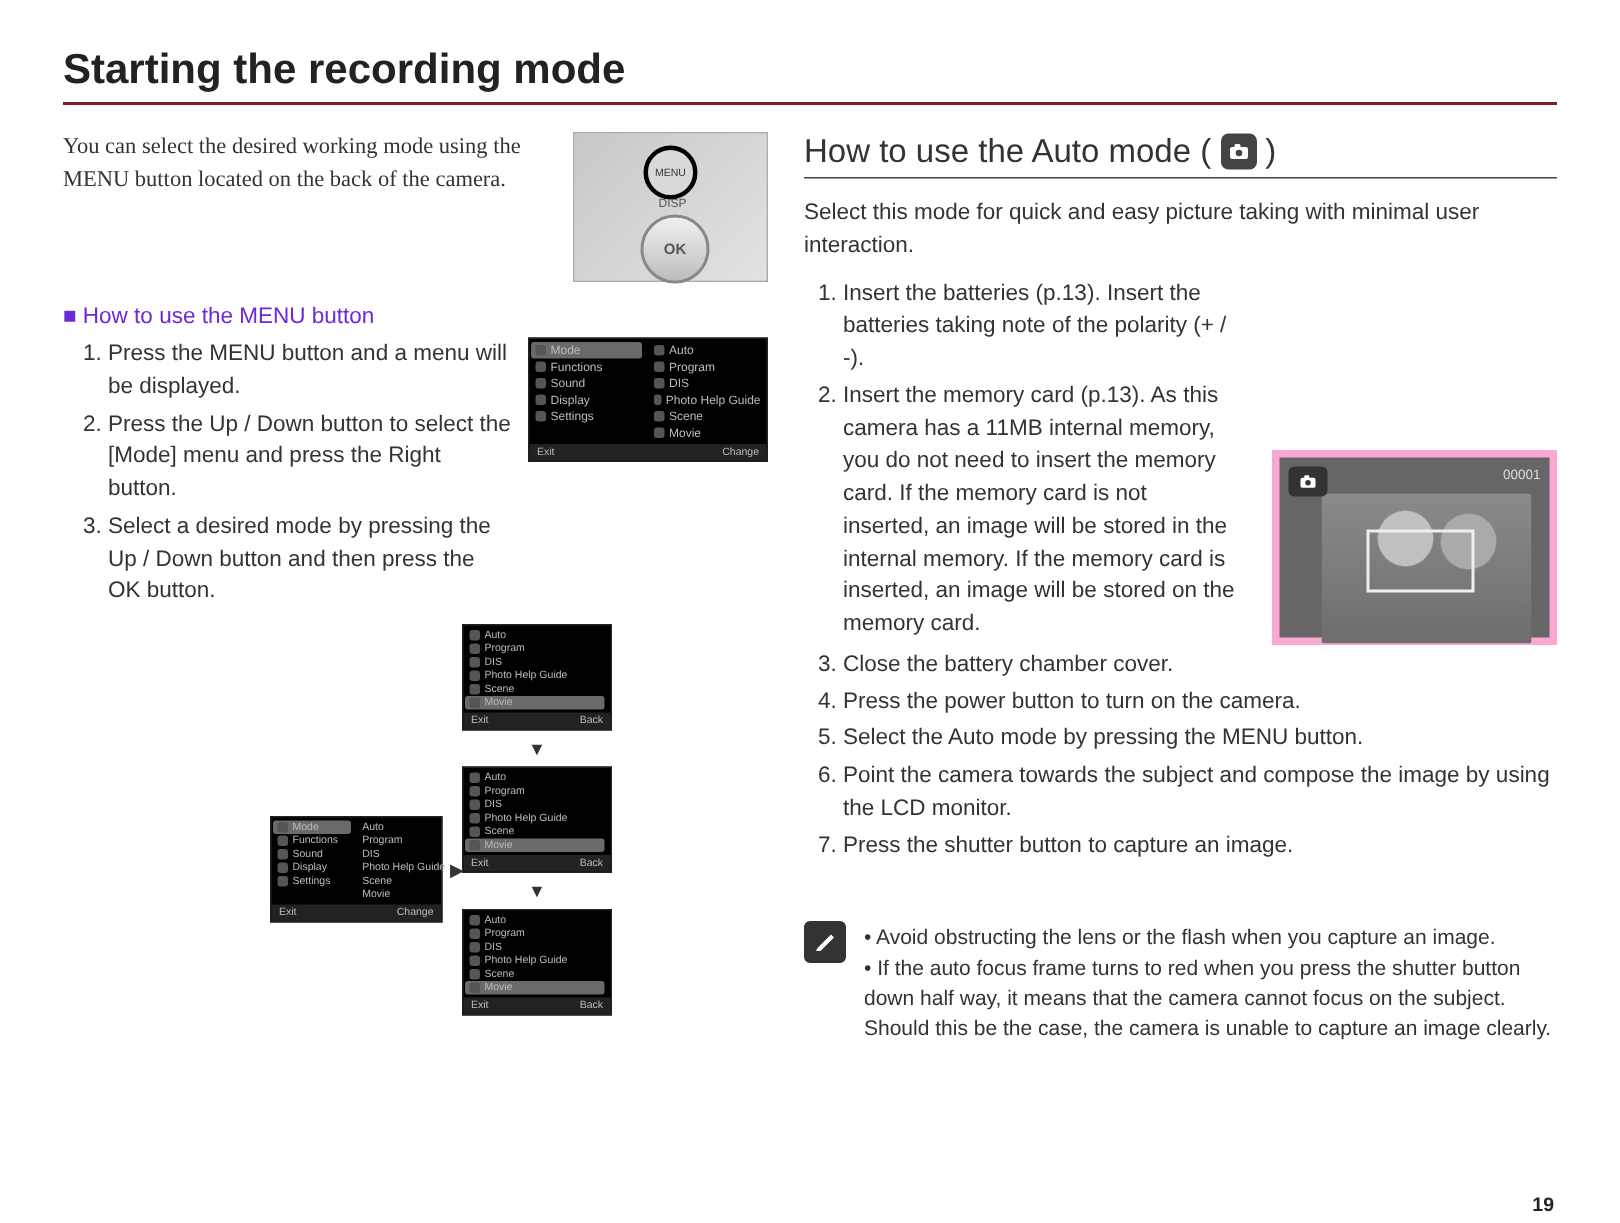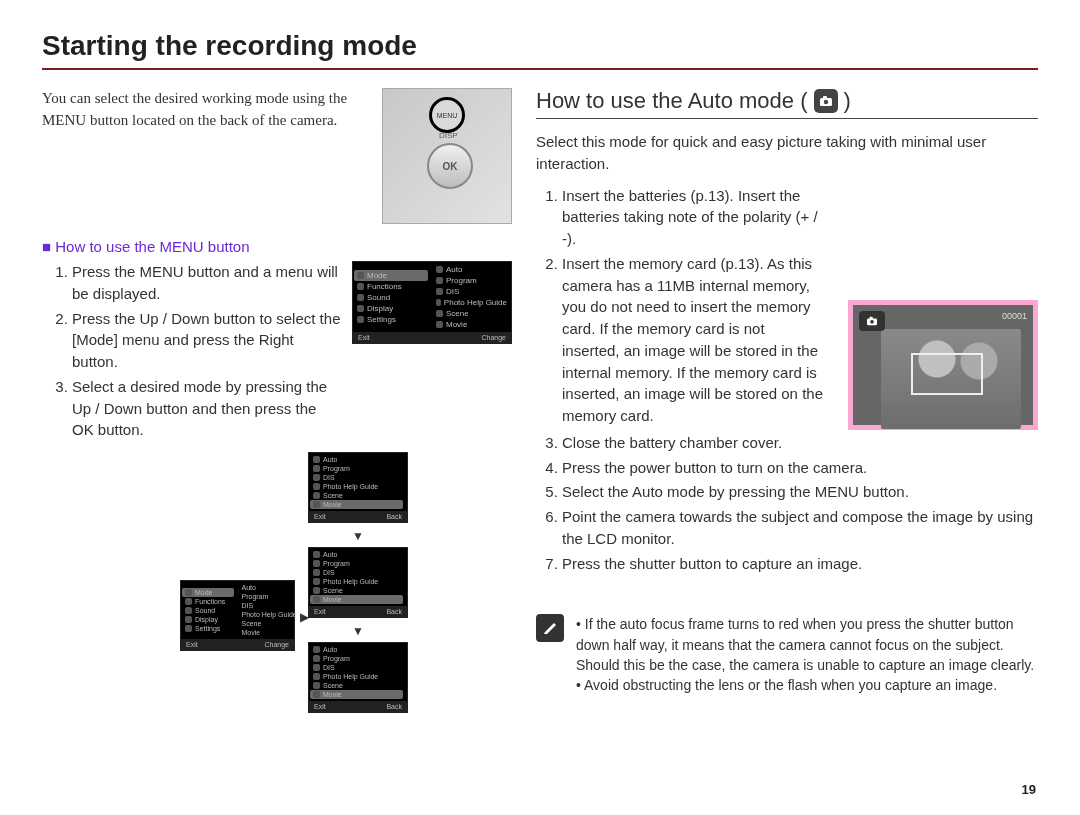--- a/index.html
+++ b/index.html
@@ -52,21 +52,21 @@
     color: #333;
   }
   .intro-row {
     display: flex;
     gap: 12px;
     align-items: flex-start;
     margin-bottom: 14px;
   }
   .intro-row .body-text { flex: 1; font-family: Liberation Serif, serif; }
   .camera-back-thumb {
-    width: 130px; height: 136px;
+    width: 130px; height: 100px;
     background: linear-gradient(135deg,#c8c8c8,#e2e2e2);
     border: 1px solid #aaa;
     position: relative;
     flex-shrink: 0;
   }
   .camera-back-thumb .menu-ring {
     position:absolute; top:8px; left:46px;
     width:36px; height:36px; border:3px solid #000; border-radius:50%;
     background:#d9d9d9;
     display:flex; align-items:center; justify-content:center;
@@ -97,21 +97,21 @@
   .ol > li { margin-bottom: 3px; }
   .menu-row {
     display:flex; gap:10px; align-items:flex-start; margin-bottom:8px;
   }
   .menu-row .ol { flex:1; }
   .menu-thumb {
     background:#000; color:#bbb; font-size:8px;
     width:160px; border:1px solid #222; position:relative;
     flex-shrink:0;
   }
-  .menu-thumb .mrow { display:flex;align-items:center; }
+  .menu-thumb .mrow { display:flex; }
   .menu-thumb .mcol { width:50%; padding:2px 4px; }
   .menu-thumb .mitem { display:flex; align-items:center; gap:3px; padding:1px 0; white-space:nowrap;}
   .menu-thumb .mitem.sel { background:#6a6a6a; border-radius:2px; padding:1px 3px; margin-left:-3px;}
   .menu-thumb .dot { width:7px;height:7px;border-radius:2px;background:#555;display:inline-block;}
   .menu-thumb .bar { display:flex; justify-content:space-between; padding:2px 5px; background:#222; font-size:7px;}
   .menu-small { width:100px; font-size:7px; }
   .flowwrap { position:relative; margin-top:6px; height:320px; }
   .flow-col-right { position:absolute; left:266px; top:0; display:flex; flex-direction:column; align-items:center; gap:3px;}
   .flow-bottom-left { position:absolute; left:138px; top:128px; display:flex; align-items:center; gap:5px;}
   .arrow-d::after { content:"▼"; color:#333; font-size:12px;}
@@ -149,21 +149,21 @@
   }
   .note-icon {
     width:28px; height:28px; border:2px solid #333; border-radius:4px;
     display:flex; align-items:center; justify-content:center;
     font-size:15px; flex-shrink:0;
     background:#333; color:#fff;
   }
   .note-list { list-style:none; }
   .note-list li::before { content:"• "; }
   .page-num {
-    position:absolute; right:44px; bottom:18px;
+    position:absolute; right:44px; bottom:5px;
     font-size:13px; font-weight:bold; color:#222;
   }
 </style>
 </head>
 <body>
 
 <div class="page-title">Starting the recording mode</div>
 
 <div class="cols">
 
@@ -443,20 +443,20 @@
       <li>Press the shutter button to capture an image.</li>
     </ol>
 
     <div class="note-box">
       <div class="note-icon">
         <svg width="16" height="16" viewBox="0 0 16 16">
             <path d="M3 12 L12 3 L14 5 L5 14 L2 14 Z" fill="#fff"></path>
           </svg>
       </div>
       <ul class="note-list">
+        <li>Avoid obstructing the lens or the flash when you capture an image.</li>
         <li>If the auto focus frame turns to red when you press the shutter button down half way, it means that the camera cannot focus on the subject. Should this be the case, the camera is unable to capture an image clearly.</li>
-        <li>Avoid obstructing the lens or the flash when you capture an image.</li>
       </ul>
     </div>
   </div>
 </div>
 
 <div class="page-num">19</div>
 
 </body></html>

